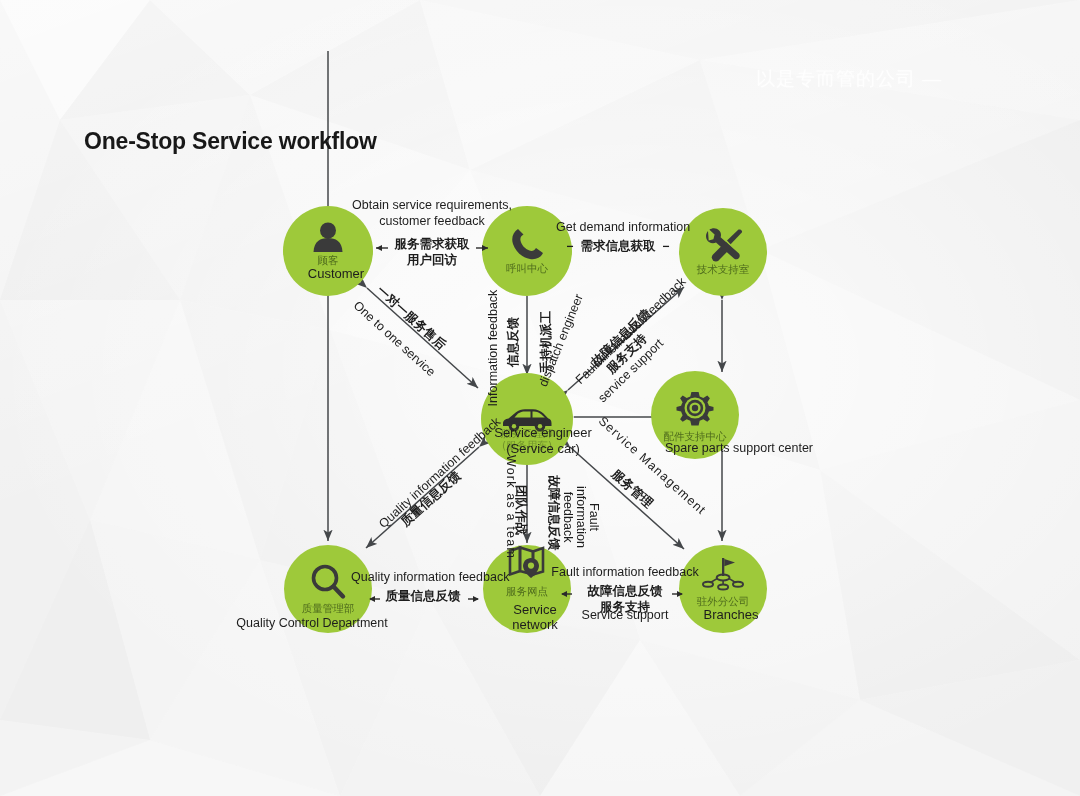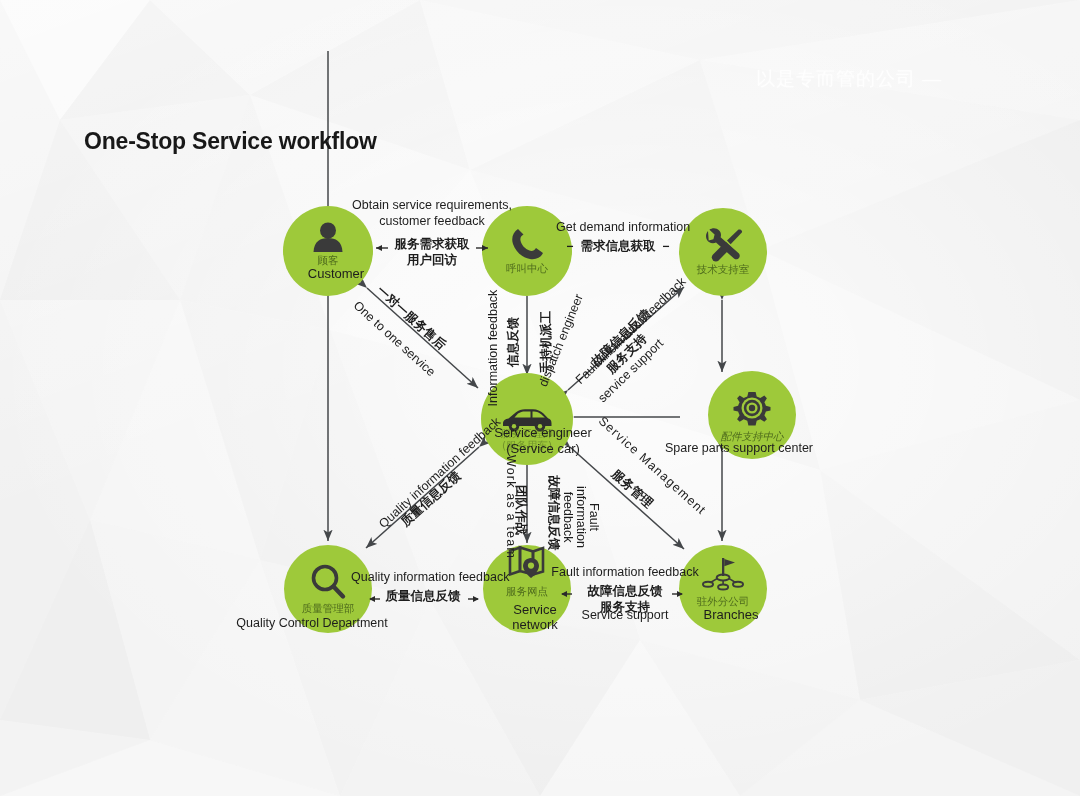--- a/index.html
+++ b/index.html
@@ -185,21 +185,21 @@
                  L11.6 6.6 L10.4 11.3 L5.7 12.5 Z" fill="#3a3a3a"></path>
 
         <path d="M35.5 1.5 L24 12.6 L27.6 16.2 L38.6 4.8 C39.8 3.4 38.6 1.2 35.5 1.5 Z" fill="#3a3a3a"></path>
         <path d="M22.8 13.8 L10 26.4 C8.4 28 8.4 30.6 10 32.2 C11.6 33.8 14.2 33.8 15.8 32.2
                  L28.4 19.4 Z" fill="#3a3a3a"></path>
       </svg>
     </span>
     <span class="cn-in">技术支持室</span>
   </div>
 
-  <div class="node" style="left:708px;top:371px;width:88px;height:88px;font-style:italic;">
+  <div class="node" style="left:651px;top:371px;width:88px;height:88px;">
     <span class="glyph">
       <svg width="42" height="42" viewBox="0 0 42 42">
         <path d="M21 1 l3.6 0 l1.1 4.6 a16 16 0 0 1 3.6 1.5 l4-2.5 l2.6 2.6 l-2.5 4
                  a16 16 0 0 1 1.5 3.6 l4.6 1.1 l0 3.6 l-4.6 1.1 a16 16 0 0 1 -1.5 3.6
                  l2.5 4 l-2.6 2.6 l-4 -2.5 a16 16 0 0 1 -3.6 1.5 l-1.1 4.6 l-3.6 0
                  l-3.6 0 l-1.1 -4.6 a16 16 0 0 1 -3.6 -1.5 l-4 2.5 l-2.6 -2.6 l2.5 -4
                  a16 16 0 0 1 -1.5 -3.6 l-4.6 -1.1 l0 -3.6 l4.6 -1.1 a16 16 0 0 1 1.5 -3.6
                  l-2.5 -4 l2.6 -2.6 l4 2.5 a16 16 0 0 1 3.6 -1.5 l1.1 -4.6 z" fill="#3a3a3a" transform="translate(0,4) scale(1.0)"></path>
         <circle cx="21" cy="21" r="10.5" fill="#9ec93a"></circle>
         <circle cx="21" cy="21" r="8.2" fill="#3a3a3a"></circle>

